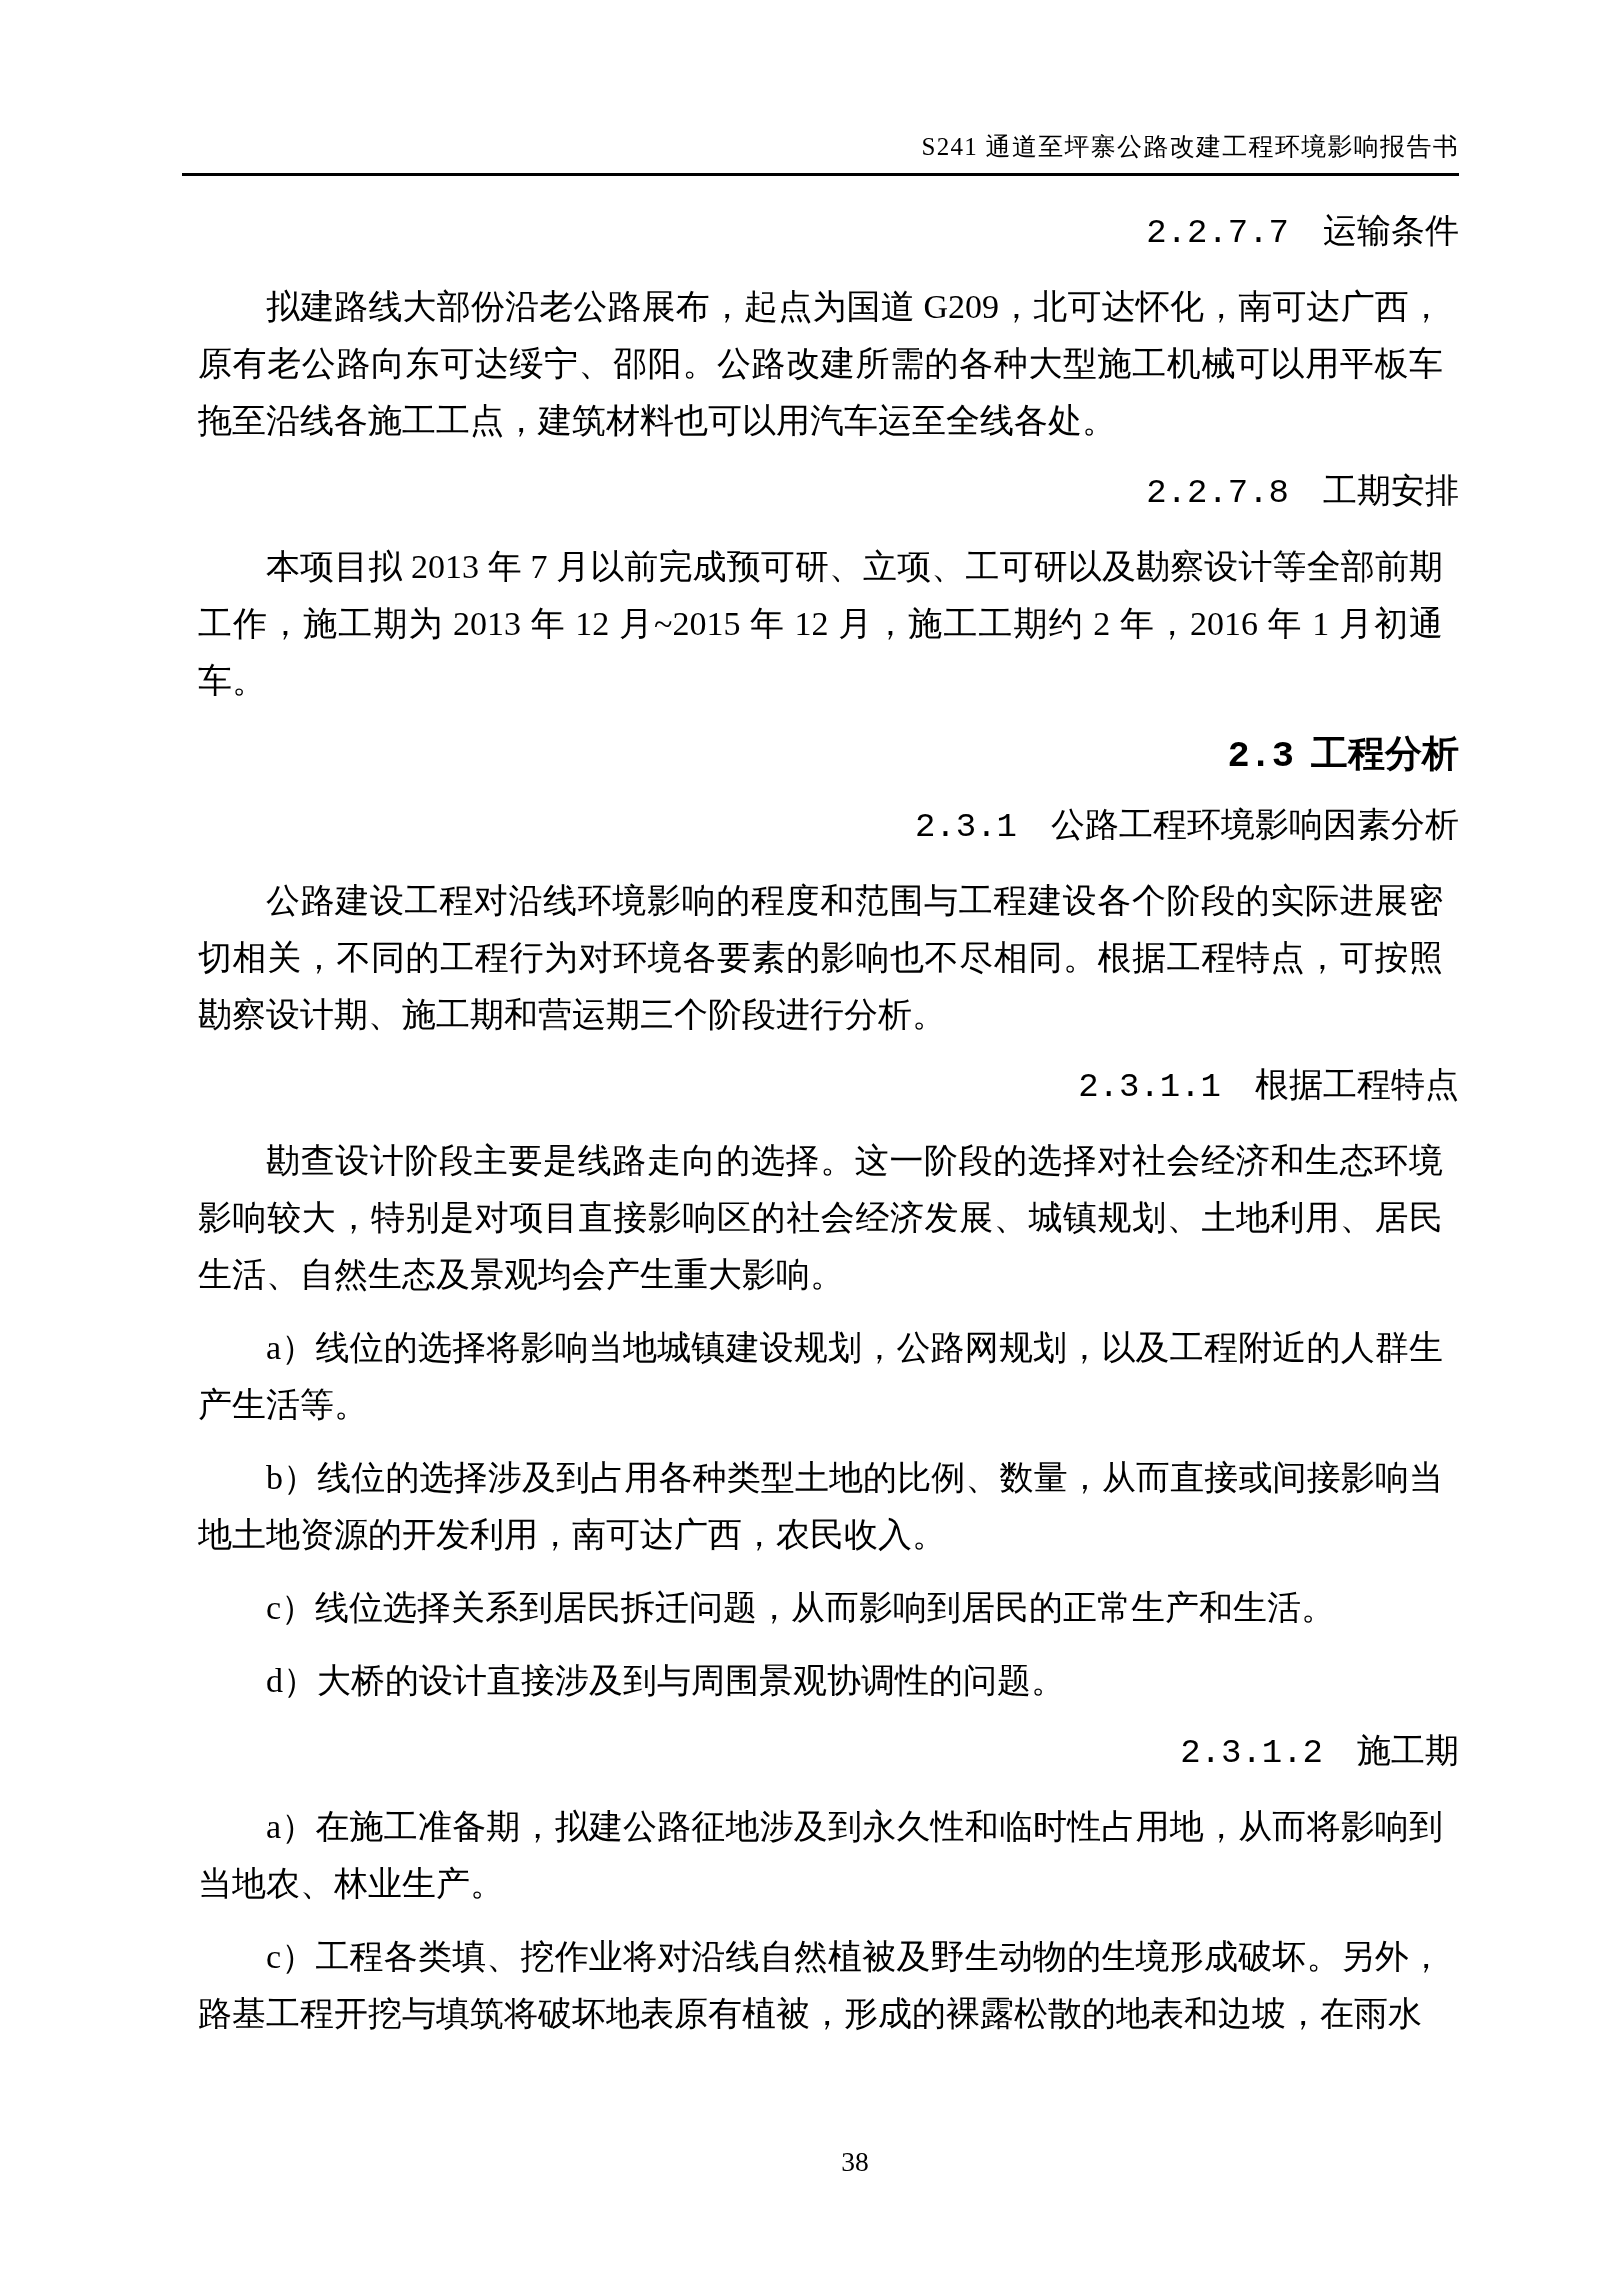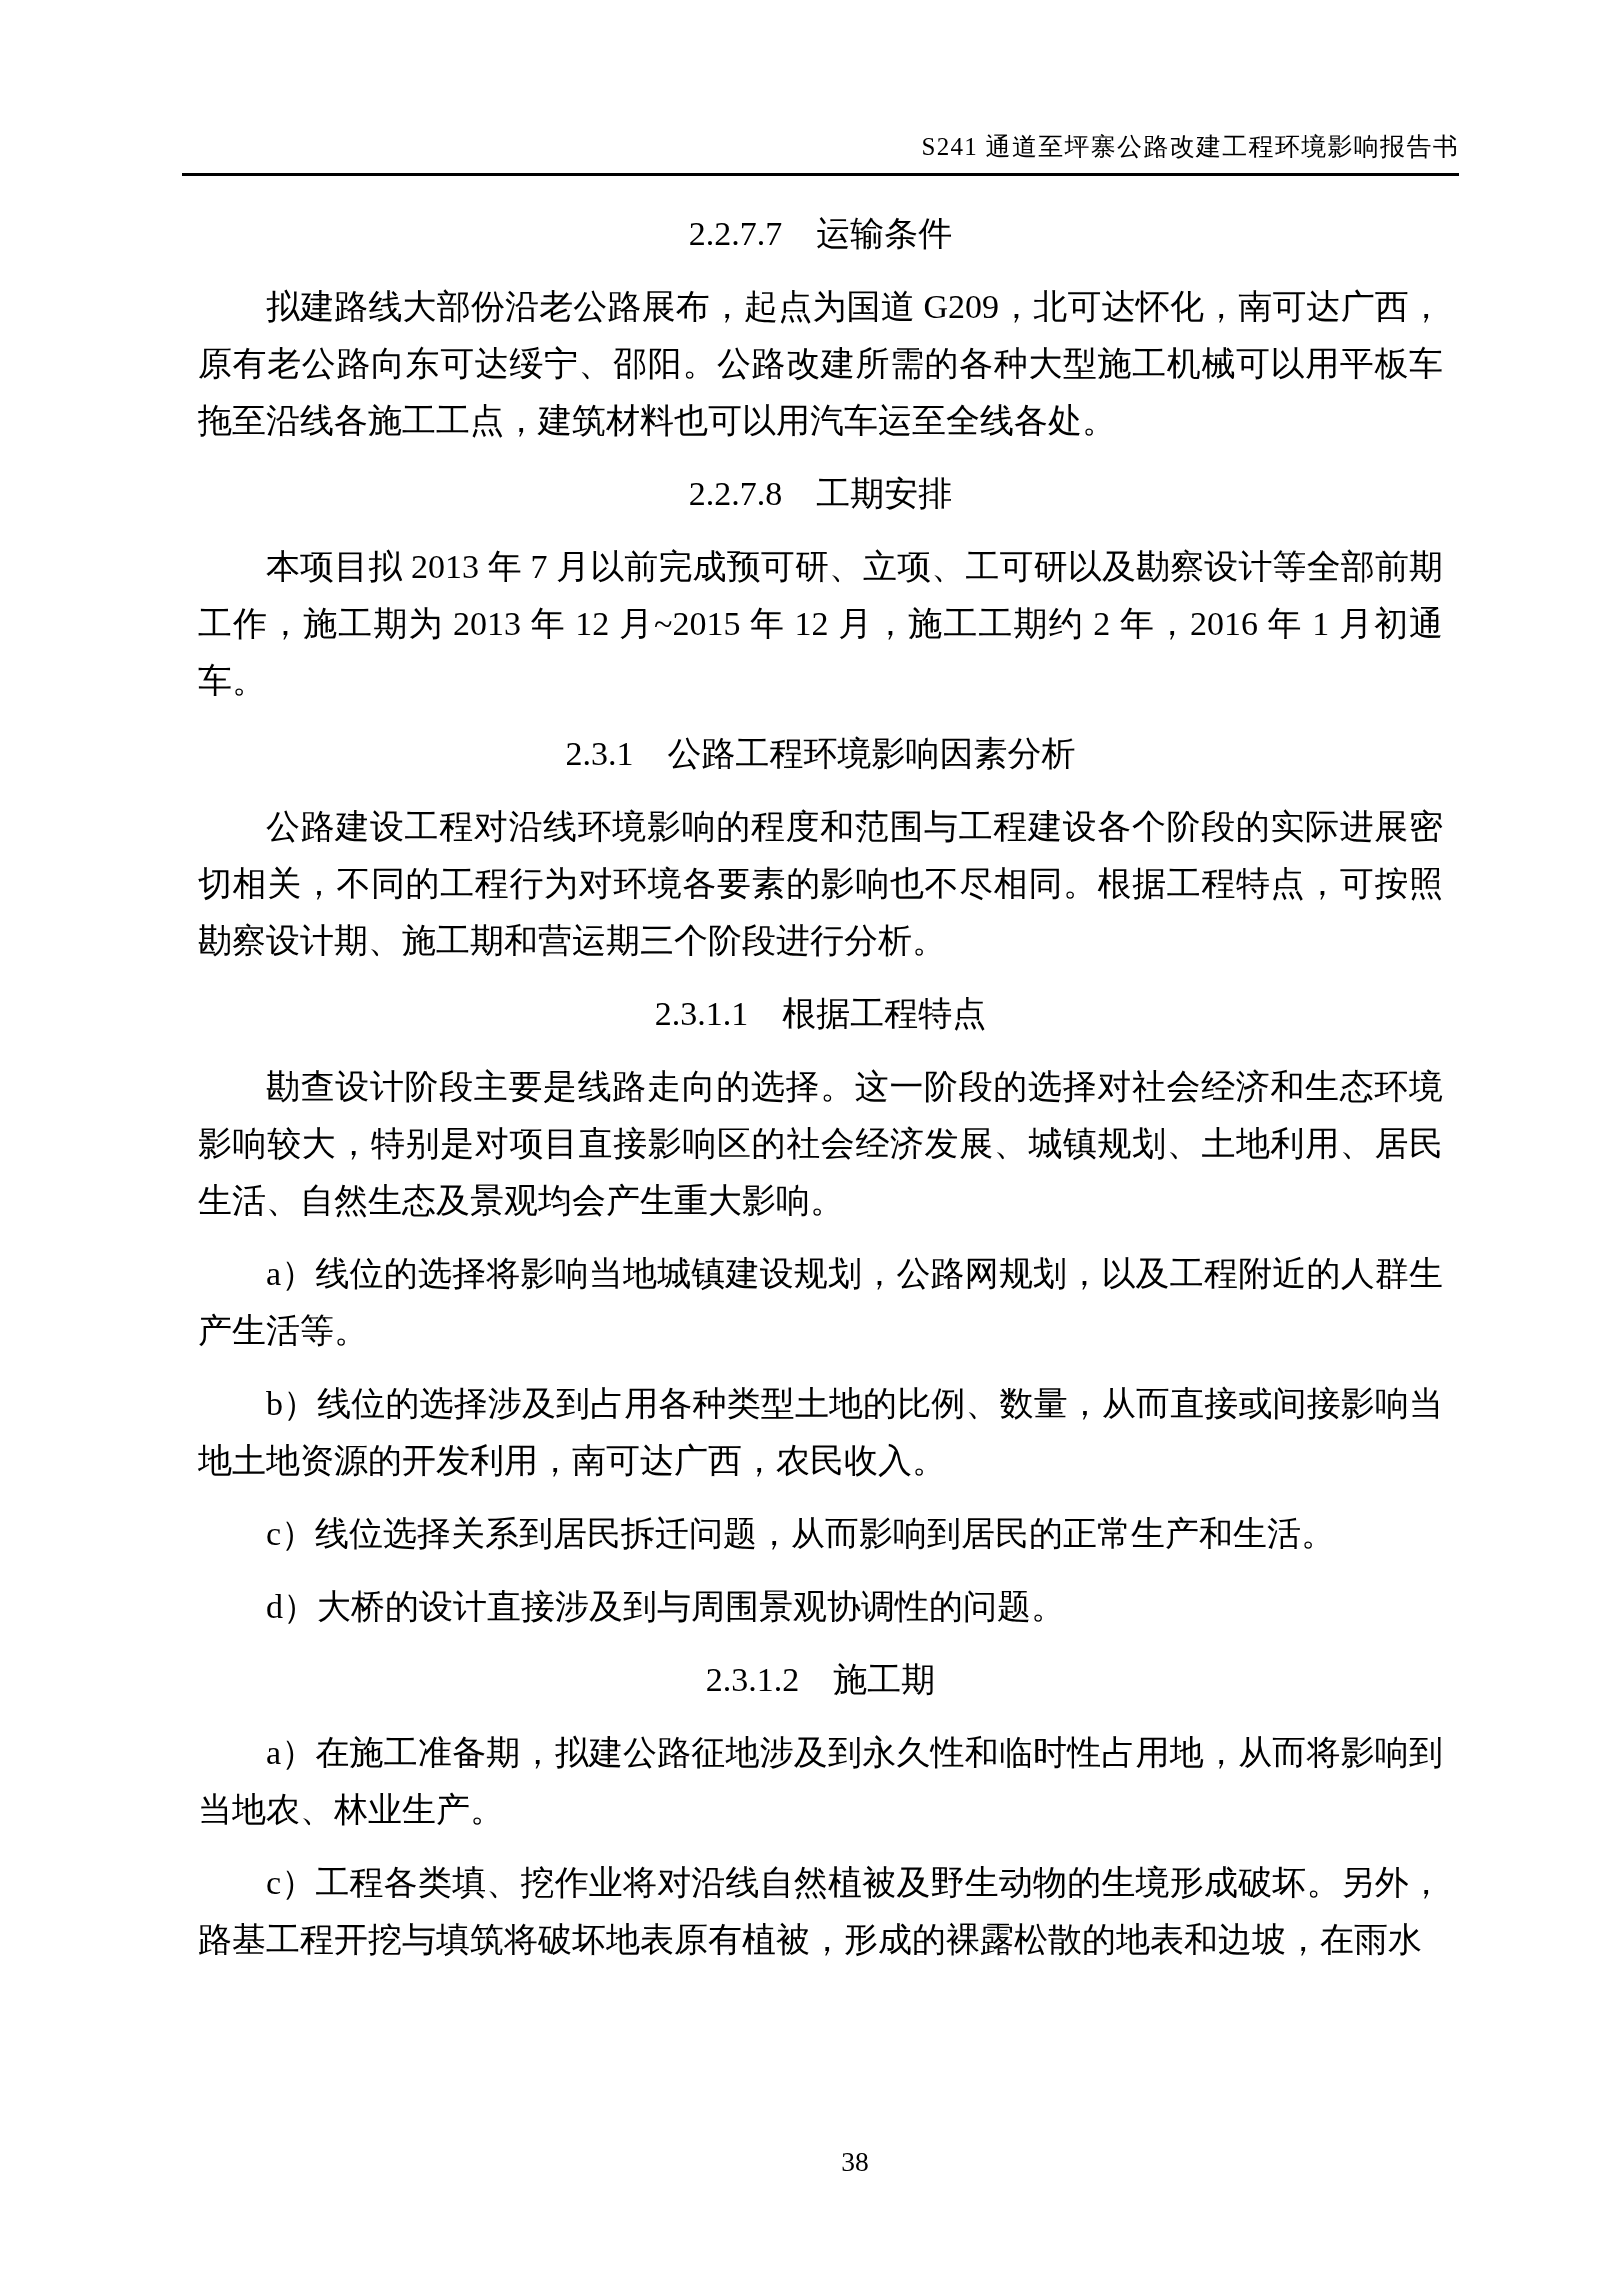--- a/index.html
+++ b/index.html
@@ -31,21 +31,22 @@
     line-height:57px;
     text-align:justify;
   }
   .content p{
     margin:16px;
     text-indent:2em;
     word-break:break-all;
   }
   .content h2,.content h3{
     text-indent:0;
-    text-align:center;
+    text-align:right;
+    font-family:Liberation Mono, monospace;
   }
   .content h3{
     font-size:34px;
     font-weight:normal;
     line-height:57px;
     margin:13.7px 0;
   }
   .content h3 .num{margin-right:34px;}
   .content h2{
     font-size:37px;
@@ -76,20 +77,21 @@
   <main class="content">
 
     <h3><span class="num">2.2.7.7</span><span>运输条件</span></h3>
 
     <p>拟建路线大部份沿老公路展布，起点为国道 G209，北可达怀化，南可达广西，原有老公路向东可达绥宁、邵阳。公路改建所需的各种大型施工机械可以用平板车拖至沿线各施工工点，建筑材料也可以用汽车运至全线各处。</p>
 
     <h3><span class="num">2.2.7.8</span><span>工期安排</span></h3>
 
     <p>本项目拟 2013 年 7 月以前完成预可研、立项、工可研以及勘察设计等全部前期工作，施工期为 2013 年 12 月~2015 年 12 月，施工工期约 2 年，2016 年 1 月初通车。</p>
 
+    <h2><span class="num">2.3</span><span>工程分析</span></h2>
 
     <h3><span class="num">2.3.1</span><span>公路工程环境影响因素分析</span></h3>
 
     <p>公路建设工程对沿线环境影响的程度和范围与工程建设各个阶段的实际进展密切相关，不同的工程行为对环境各要素的影响也不尽相同。根据工程特点，可按照勘察设计期、施工期和营运期三个阶段进行分析。</p>
 
     <h3><span class="num">2.3.1.1</span><span>根据工程特点</span></h3>
 
     <p>勘查设计阶段主要是线路走向的选择。这一阶段的选择对社会经济和生态环境影响较大，特别是对项目直接影响区的社会经济发展、城镇规划、土地利用、居民生活、自然生态及景观均会产生重大影响。</p>
 
     <p>a）线位的选择将影响当地城镇建设规划，公路网规划，以及工程附近的人群生产生活等。</p>

